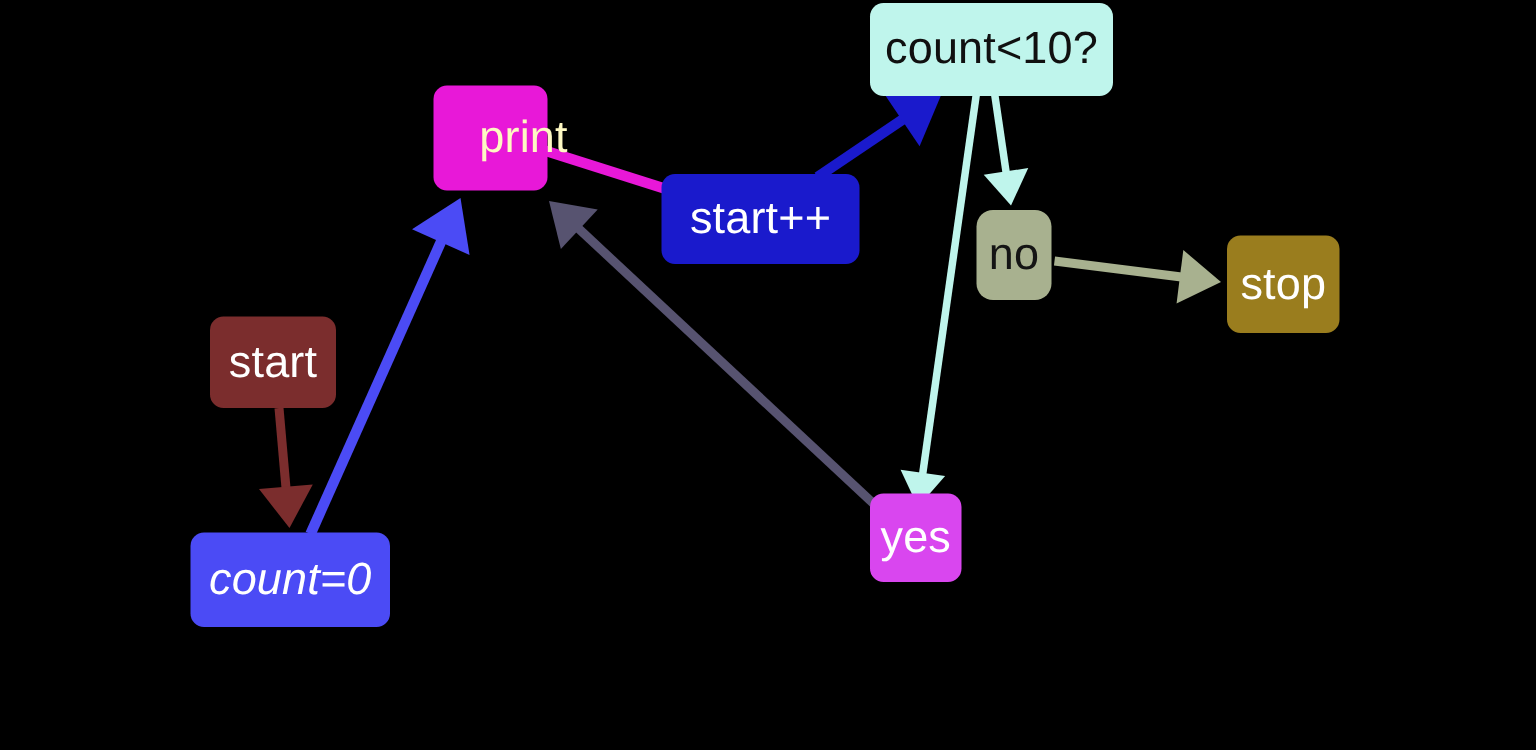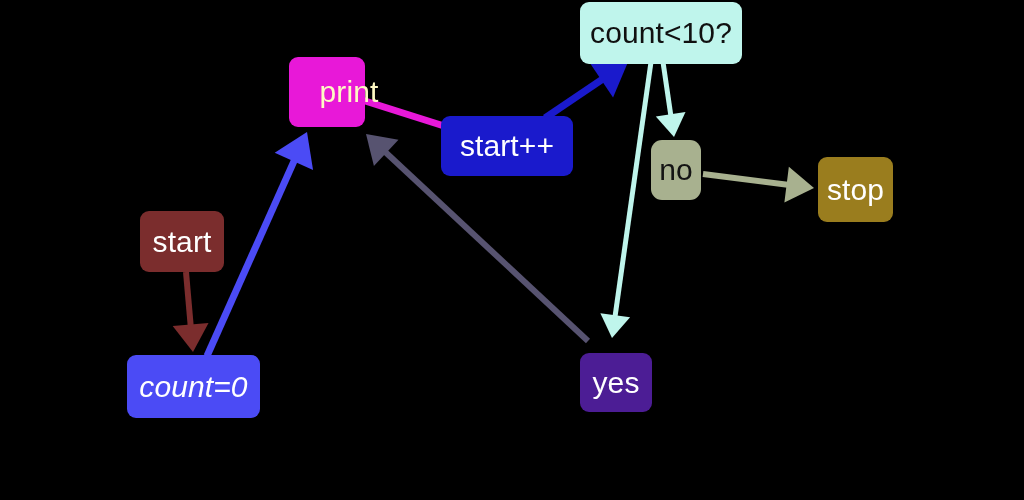--- a/index.html
+++ b/index.html
@@ -84,17 +84,17 @@
   </div>
 
   <div class="node" style="left: 651px; top: 140px; width: 50px; height: 60px; background: rgb(168, 177, 143); color: rgb(20, 20, 20); font-size: 30px; border-radius: 11px;">
     <span class="node-label">no</span>
   </div>
 
   <div class="node" style="left: 818px; top: 157px; width: 75px; height: 65px; background: rgb(154, 125, 30); color: rgb(255, 255, 255); font-size: 30px;">
     <span class="node-label">stop</span>
   </div>
 
-  <div class="node" style="left: 580px; top: 353px; width: 72px; height: 59px; background: #4c1d95; color: rgb(255, 255, 255); font-size: 30px;">
+  <div class="node" style="left: 580px; top: 329px; width: 61px; height: 59px; background: #d946ef; color: rgb(255, 255, 255); font-size: 30px;">
     <span class="node-label">yes</span>
   </div>
 
 </div>
 
 </body></html>

